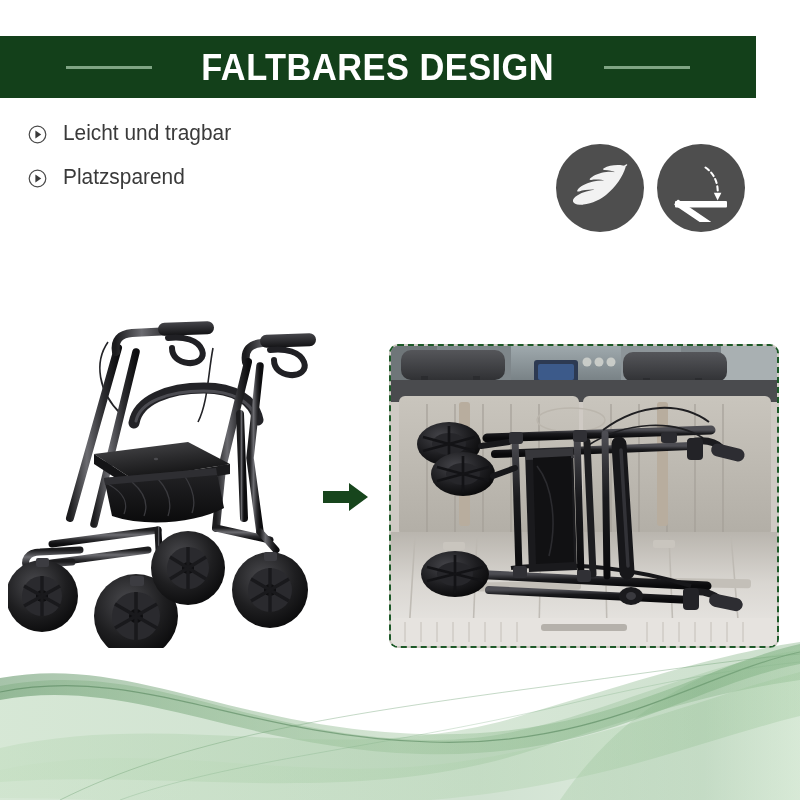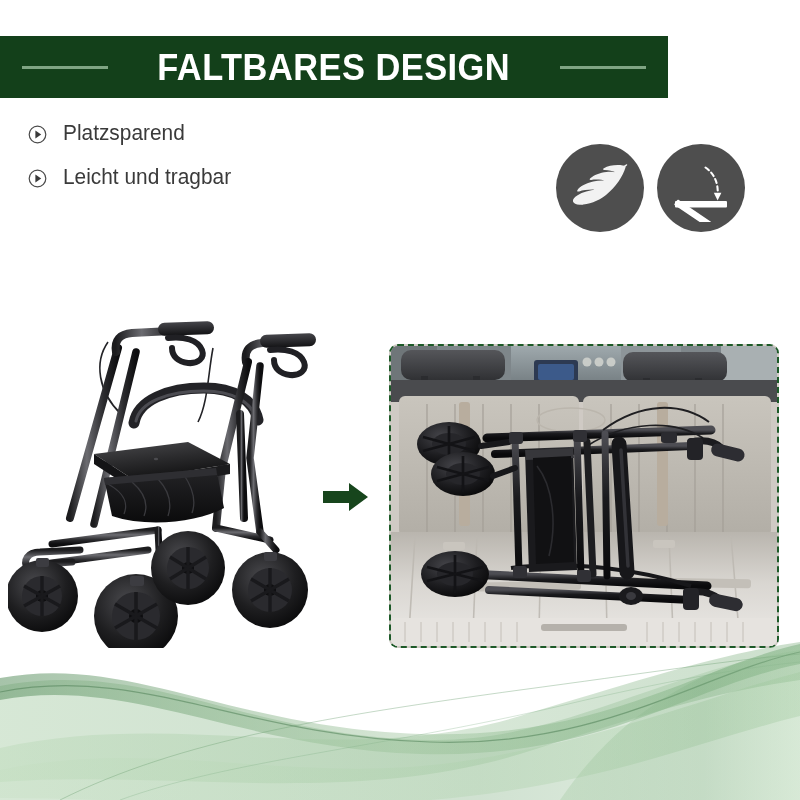--- a/index.html
+++ b/index.html
@@ -21,21 +21,21 @@
     height: 800px;
     background: #ffffff;
     overflow: hidden;
   }
 
   
   .banner {
     position: absolute;
     left: 0;
     top: 36px;
-    width: 668px;
+    width: 756px;
     height: 62px;
     background: #13401a;
     display: flex;
     align-items: center;
     justify-content: flex-start;
   }
   .banner-inner {
     display: flex;
     align-items: center;
     justify-content: center;
@@ -169,31 +169,31 @@
 
   <div class="bullets">
 
     <div class="bullet-row">
       <span class="bullet-marker">
         <svg width="19" height="19" viewBox="0 0 19 19">
           <circle cx="9.5" cy="9.5" r="8.3" fill="none" stroke="#4a4a4a" stroke-width="1.2"></circle>
           <path d="M7.4 5.4 L13.2 9.5 L7.4 13.6 Z" fill="#3a3a3a"></path>
         </svg>
       </span>
-      <span class="bullet-text">Platzsparend</span>
+      <span class="bullet-text">Leicht und tragbar</span>
     </div>
 
     <div class="bullet-row">
       <span class="bullet-marker">
         <svg width="19" height="19" viewBox="0 0 19 19">
           <circle cx="9.5" cy="9.5" r="8.3" fill="none" stroke="#4a4a4a" stroke-width="1.2"></circle>
           <path d="M7.4 5.4 L13.2 9.5 L7.4 13.6 Z" fill="#3a3a3a"></path>
         </svg>
       </span>
-      <span class="bullet-text">Leicht und tragbar</span>
+      <span class="bullet-text">Platzsparend</span>
     </div>
 
 
   </div>
 
   <div class="icon-circles">
 
     <div class="icon-circle">
       <span>
         <svg width="70" height="70" viewBox="0 0 70 70">

